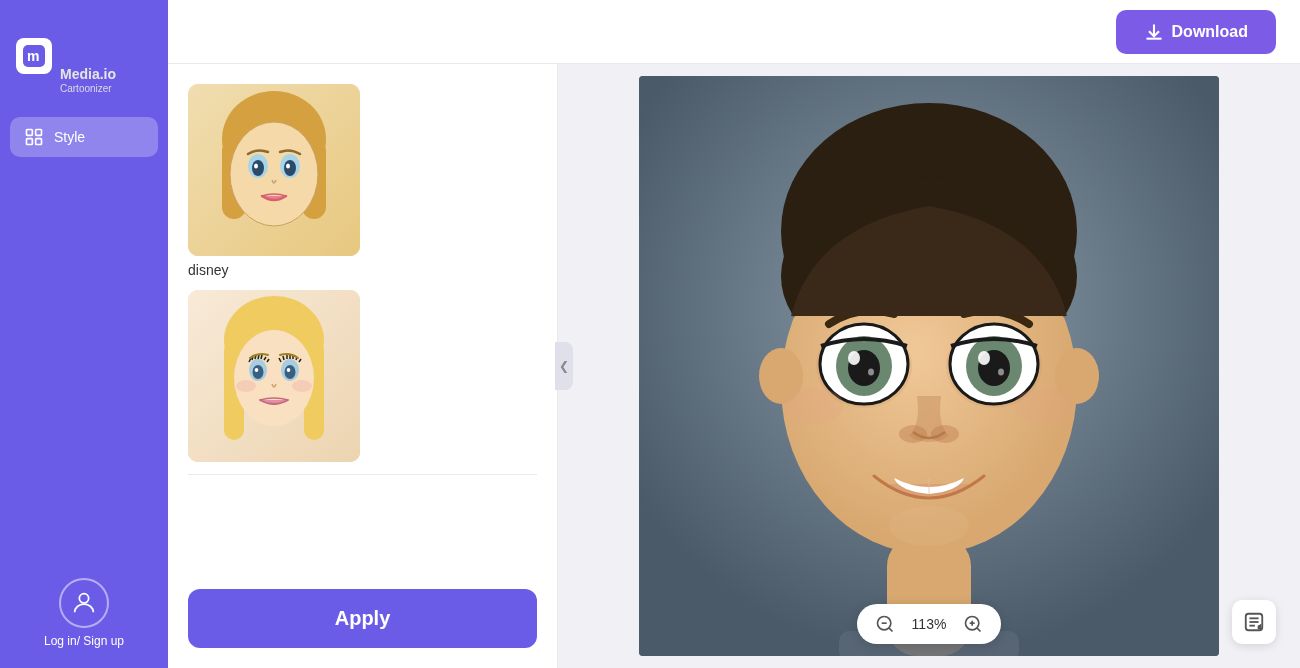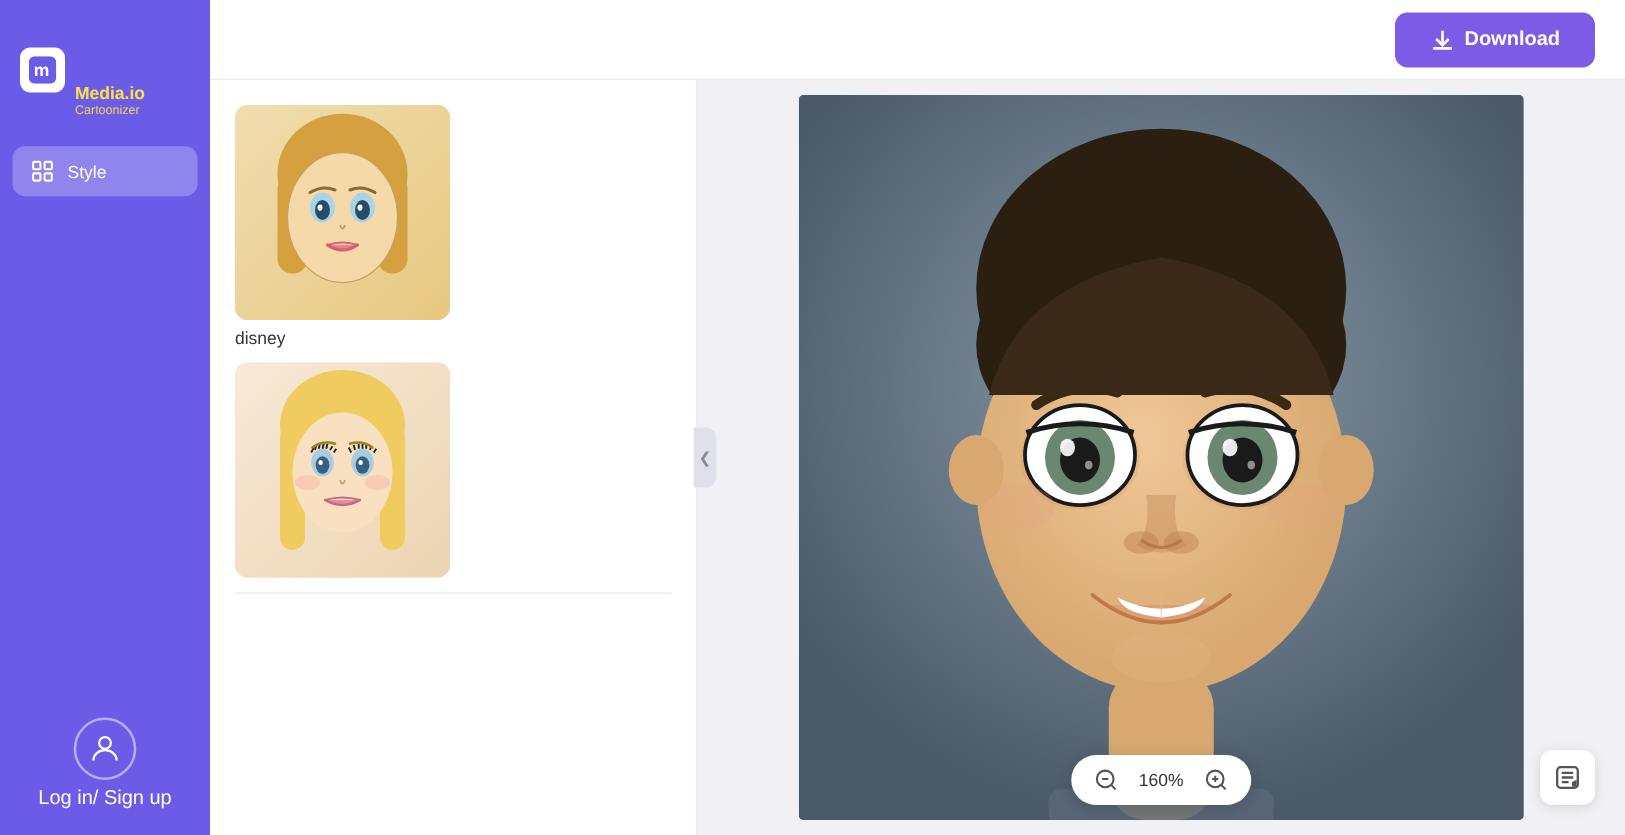--- a/index.html
+++ b/index.html
@@ -37,21 +37,21 @@
       border-radius: 8px;
       display: flex;
       align-items: center;
       justify-content: center;
       font-weight: bold;
       color: #6b5ce7;
       font-size: 18px;
       flex-shrink: 0;
     }
     .logo-text {
-      color: #fde047;
+      color: #e5e5e5;
       font-size: 13px;
       line-height: 1.2;
       margin-top: 48px;
     }
     .logo-text .app-name { font-weight: 700; font-size: 14px; }
     .logo-text .app-sub { font-weight: 400; font-size: 10px; opacity: 0.9; }
 
     .nav-item {
       width: calc(100% - 20px);
       margin: 4px 10px;
@@ -84,21 +84,21 @@
       height: 50px;
       border-radius: 50%;
       border: 2px solid rgba(255,255,255,0.5);
       display: flex;
       align-items: center;
       justify-content: center;
       color: #fff;
     }
     .user-label {
       color: #fff;
-      font-size: 16px;
+      font-size: 12px;
       text-align: center;
     }
 
     
     .main-container {
       flex: 1;
       display: flex;
       flex-direction: column;
       overflow: hidden;
     }
@@ -465,20 +465,23 @@
 
               <ellipse cx="58" cy="96" rx="10" ry="6" fill="#f0a0a0" opacity="0.3"></ellipse>
               <ellipse cx="114" cy="96" rx="10" ry="6" fill="#f0a0a0" opacity="0.3"></ellipse>
             </svg>
           </div>
         </div>
 
         <div class="divider"></div>
       </div>
 
+      <div class="apply-section">
+        <button class="apply-btn">Apply</button>
+      </div>
 
       <div class="collapse-handle">
         <span>❮</span>
       </div>
     </div>
 
     <div class="preview-area">
       <div class="preview-image">
         <div class="cartoon-face-bg">
 
@@ -563,21 +566,21 @@
       </div>
 
       <div class="zoom-controls">
         <button class="zoom-btn">
           <svg width="20" height="20" viewBox="0 0 24 24" fill="none" stroke="#555" stroke-width="2">
             <circle cx="11" cy="11" r="8"></circle>
             <path d="M21 21l-4.35-4.35"></path>
             <line x1="8" y1="11" x2="14" y2="11"></line>
           </svg>
         </button>
-        <span class="zoom-value">160%</span>
+        <span class="zoom-value">113%</span>
         <button class="zoom-btn">
           <svg width="20" height="20" viewBox="0 0 24 24" fill="none" stroke="#555" stroke-width="2">
             <circle cx="11" cy="11" r="8"></circle>
             <path d="M21 21l-4.35-4.35"></path>
             <line x1="11" y1="8" x2="11" y2="14"></line>
             <line x1="8" y1="11" x2="14" y2="11"></line>
           </svg>
         </button>
       </div>
 

